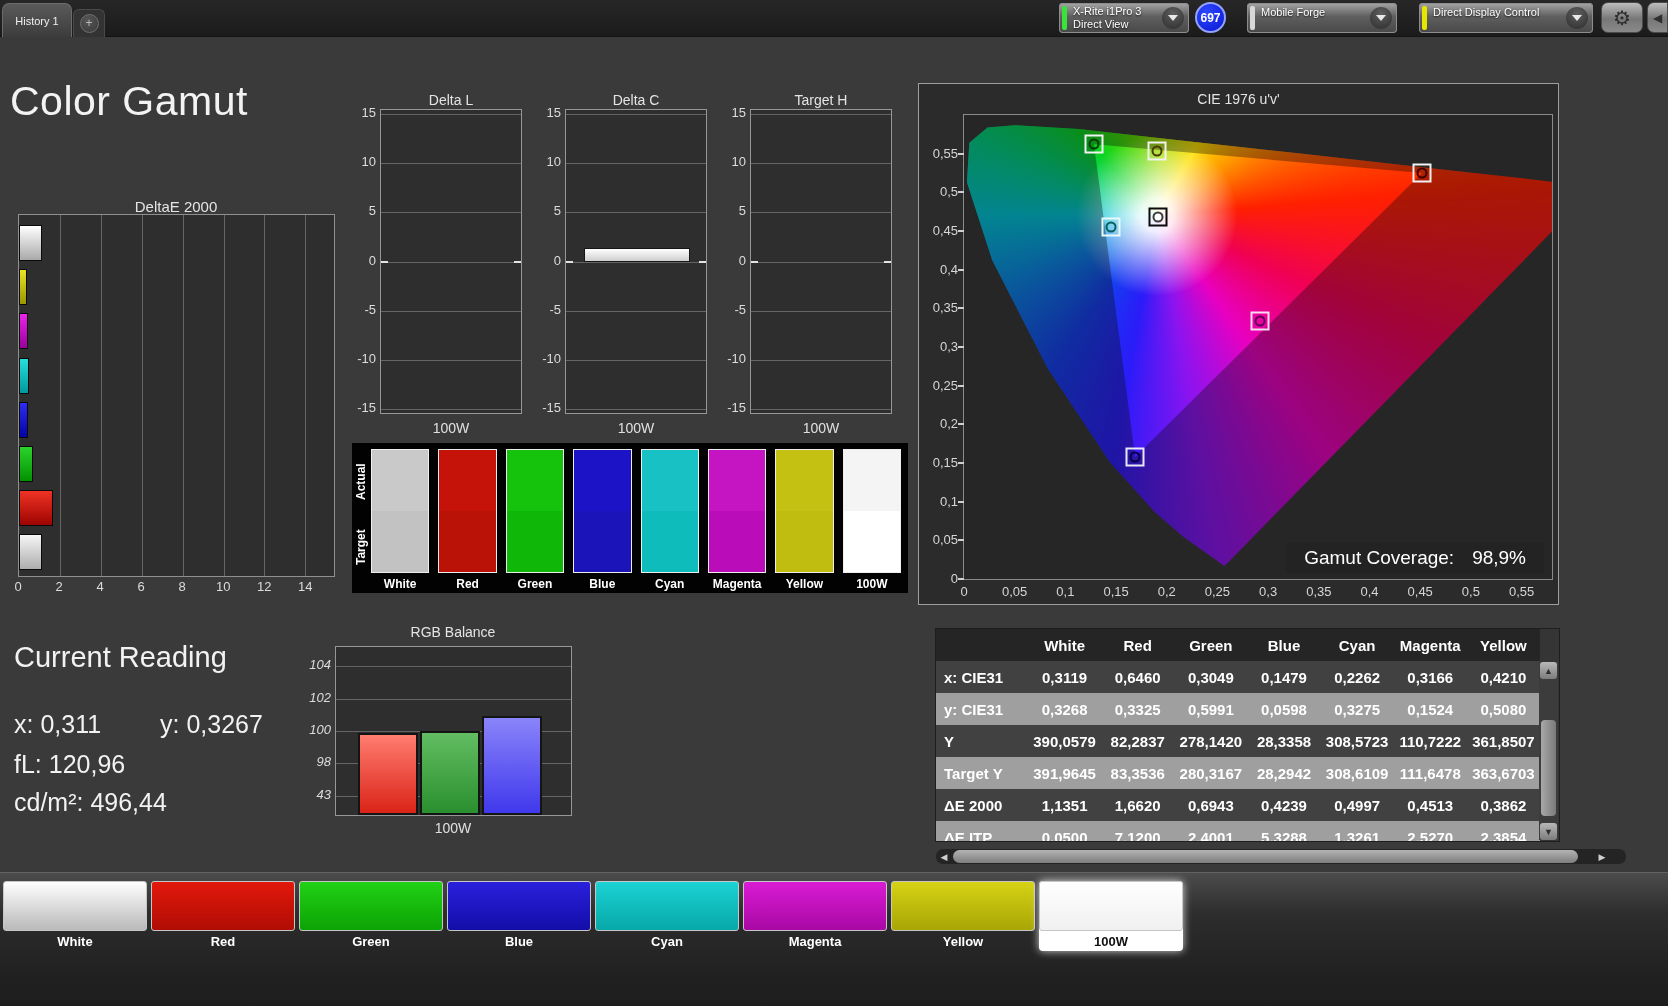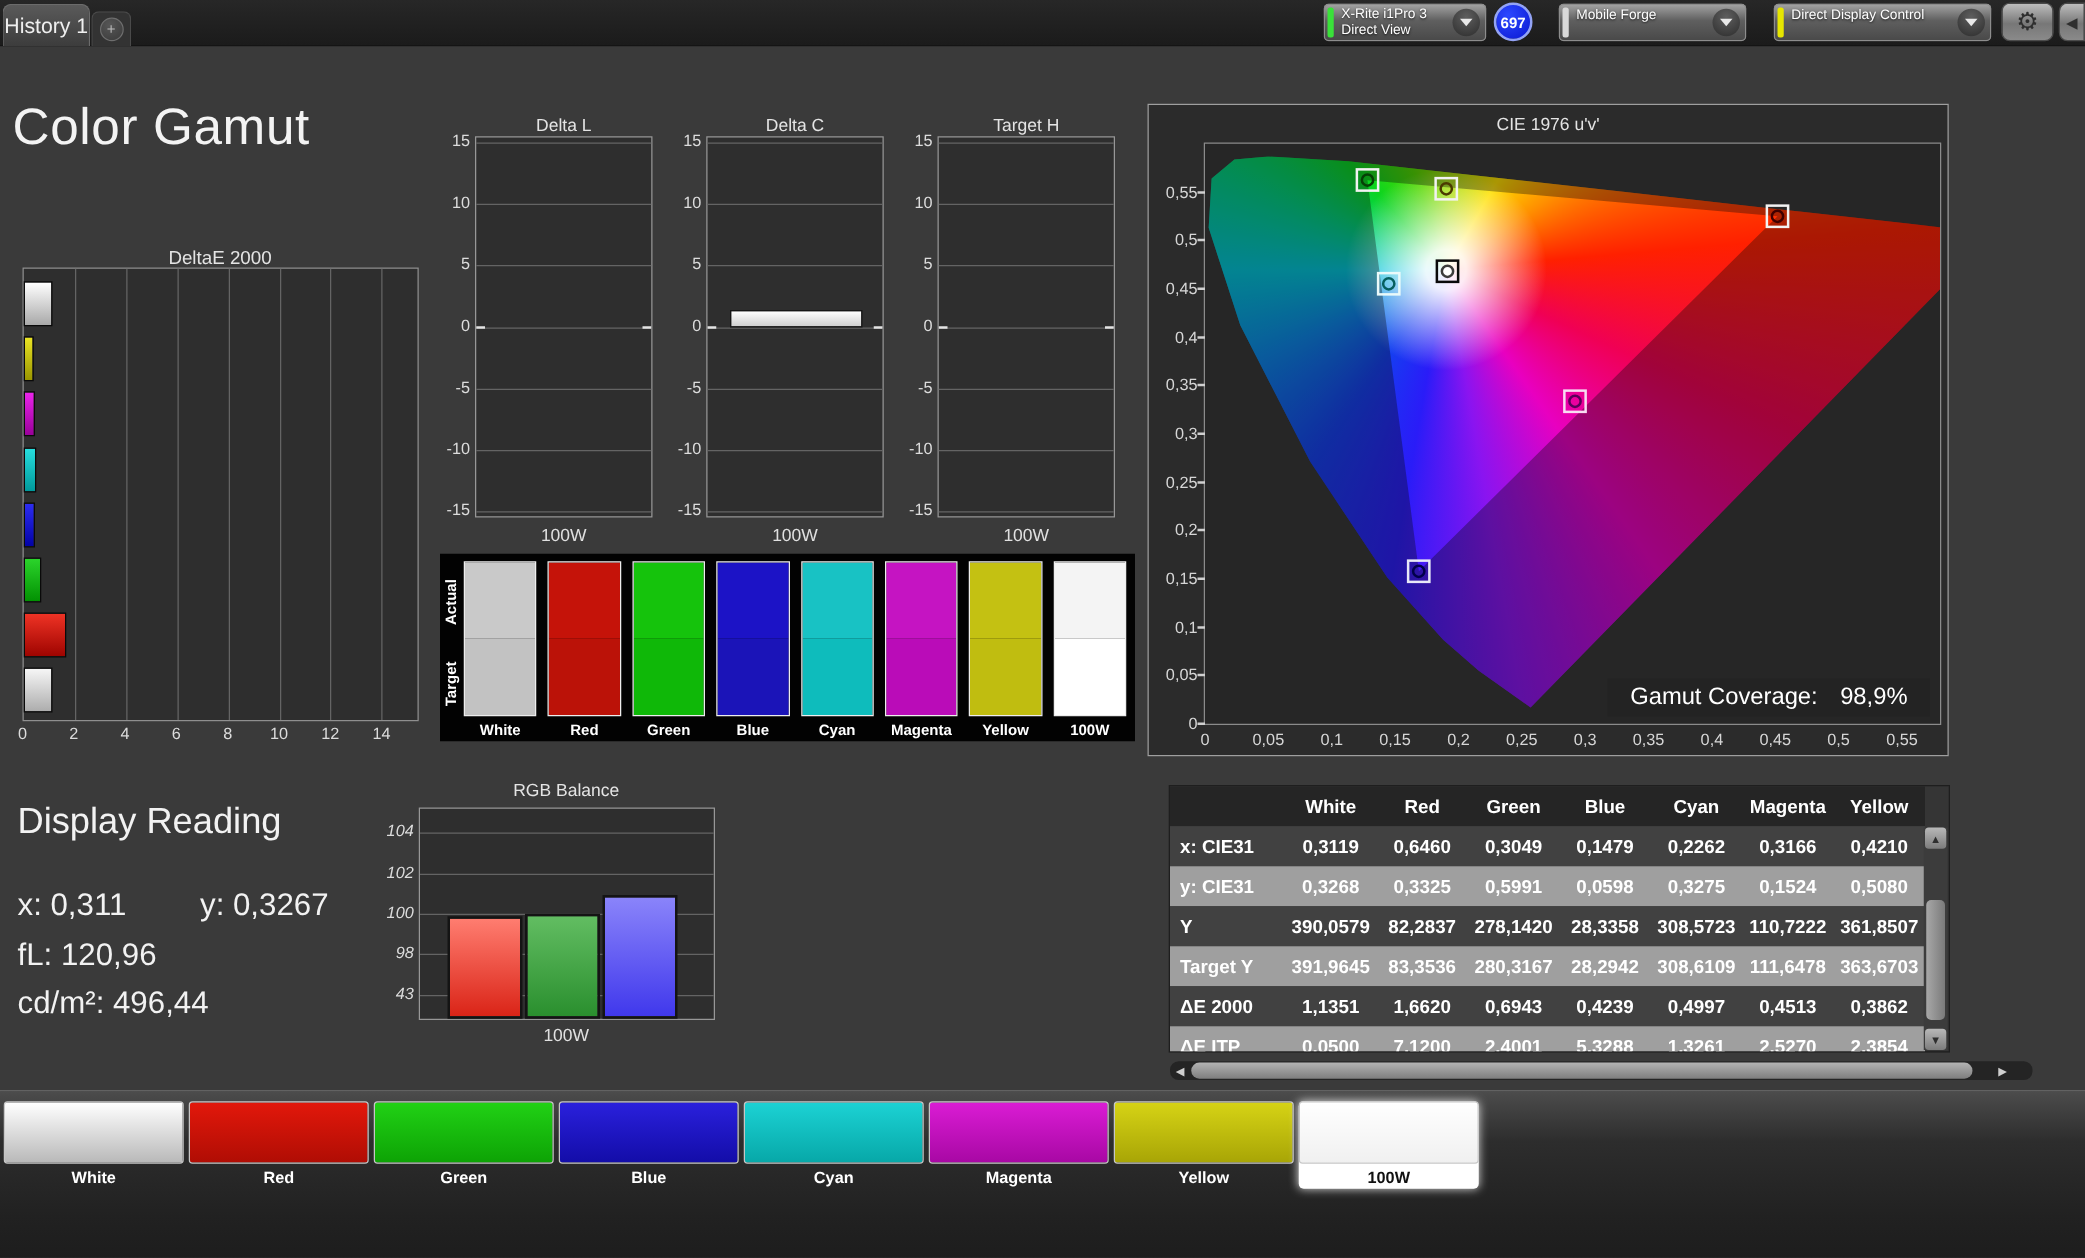--- a/index.html
+++ b/index.html
@@ -1,21 +1,21 @@
 <!DOCTYPE html>
 <html><head>
 <meta charset="utf-8">
 <style>
   html,body{margin:0;padding:0;background:#1a1a1a;}
   .screen{position:relative;width:1668px;height:1006px;background:#3a3a3a;overflow:hidden;
           font-family:"Liberation Sans",sans-serif;color:#eee;}
 
   
   .topbar{position:absolute;left:0;top:0;right:0;height:36px;background:linear-gradient(#272727,#1b1b1b);border-bottom:1px solid #141414;}
-  .tab{position:absolute;left:2px;top:3px;width:68px;height:33px;border:1px solid #6b6b6b;border-bottom:none;border-radius:7px 7px 0 0;background:linear-gradient(#5a5a5a,#3c3c3c);display:flex;align-items:center;justify-content:center;font-size:17px;color:#efefef;}
+  .tab{position:absolute;left:2px;top:3px;width:68px;height:33px;border:1px solid #6b6b6b;border-bottom:none;border-radius:7px 7px 0 0;background:linear-gradient(#5a5a5a,#3c3c3c);display:flex;align-items:center;justify-content:center;font-size:11px;color:#efefef;}
   .tab-add{position:absolute;left:73px;top:9px;width:30px;height:27px;border:1px solid #4a4a4a;border-bottom:none;border-radius:6px 6px 0 0;background:#333;display:flex;align-items:center;justify-content:center;}
   .addc{width:17px;height:17px;border-radius:50%;background:radial-gradient(circle at 40% 30%,#565656,#3a3a3a);border:1px solid #6e6e6e;color:#b9b9b9;font-size:12px;line-height:16px;text-align:center;}
   .dropbox{position:absolute;top:3px;height:30px;border-radius:4px;background:linear-gradient(#a6a6a6,#5f5f5f 45%,#484848);box-shadow:inset 0 0 0 1px #8d8d8d;display:flex;align-items:center;}
   .accent{width:5px;height:24px;margin-left:3px;border-radius:2px;}
   .droptext{flex:1;padding-left:6px;color:#fff;font-size:11px;font-weight:normal;line-height:1.2;text-shadow:0 1px 2px rgba(0,0,0,.8);white-space:nowrap;overflow:hidden;}
   .droptext.single{align-self:flex-start;padding-top:3px;}
   .dd-circle{width:22px;height:22px;min-width:22px;border-radius:50%;background:radial-gradient(circle at 50% 30%,#5e5e5e,#2d2d2d);margin-right:5px;display:flex;align-items:center;justify-content:center;}
   .tri-down{width:0;height:0;border-left:5px solid transparent;border-right:5px solid transparent;border-top:6px solid #e9e9e9;}
   .badge{position:absolute;top:2px;width:31px;height:31px;border-radius:50%;background:radial-gradient(circle at 35% 30%,#2c48ff,#0a17d2);border:2px solid #93a3f5;box-sizing:border-box;display:flex;align-items:center;justify-content:center;font-size:12px;font-weight:bold;color:#fff;}
   .sq-btn{position:absolute;top:2px;height:31px;border-radius:7px;background:linear-gradient(#bdbdbd,#777 55%,#8a8a8a);border:1px solid #4b4b4b;box-sizing:border-box;display:flex;align-items:center;justify-content:center;color:#2e2e2e;}
@@ -387,21 +387,21 @@
         </div>
         <div class="marker" style="left: 50.3448%; top: 44.5%; border-color: rgb(248, 220, 242);">
           <div class="marker-dot" style="border-color: rgb(90, 0, 90);"></div>
         </div>
         <div class="marker" style="left: 29.1379%; top: 73.6667%; border-color: rgb(232, 232, 248);">
           <div class="marker-dot" style="border-color: rgb(0, 0, 74);"></div>
         </div>
       </div>
   </div>
 
-  <div class="cr-title">Display Reading</div>
+  <div class="cr-title">Current Reading</div>
   <div class="cr-val" style="left:14px;top:710px;">x: 0,311</div>
   <div class="cr-val" style="left:160px;top:710px;">y: 0,3267</div>
   <div class="cr-val" style="left:14px;top:750px;">fL: 120,96</div>
   <div class="cr-val" style="left:14px;top:788px;">cd/m²: 496,44</div>
 
   <div class="rgb-wrap">
     <div class="rgb-title chart-title">RGB Balance</div>
     <div class="rgb-ylabels">
         <div class="yl" style="top: calc(11.5385% - 8px);">104</div>
         <div class="yl" style="top: calc(30.7692% - 8px);">102</div>

